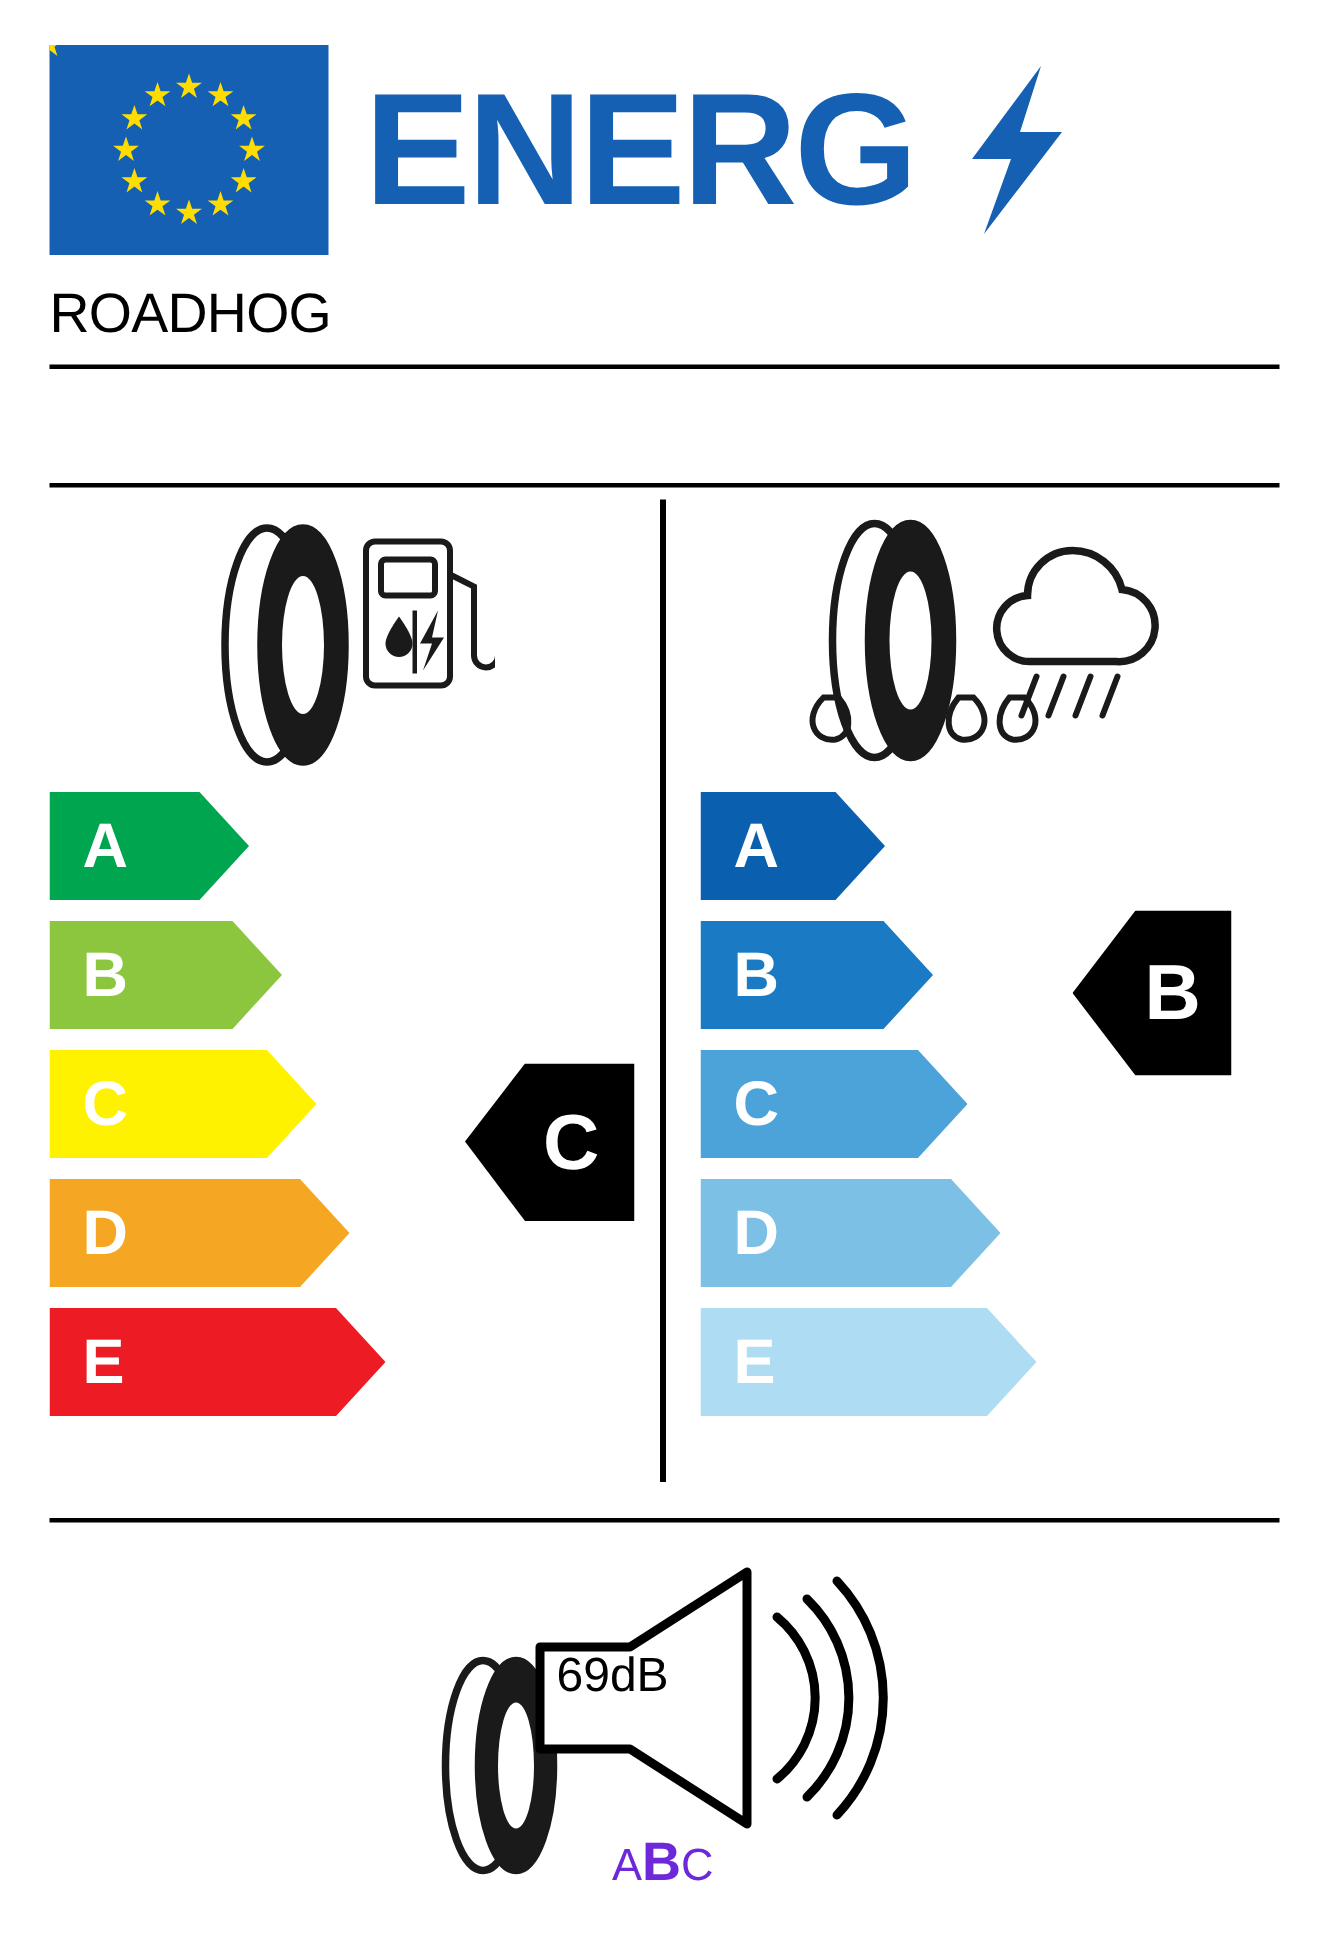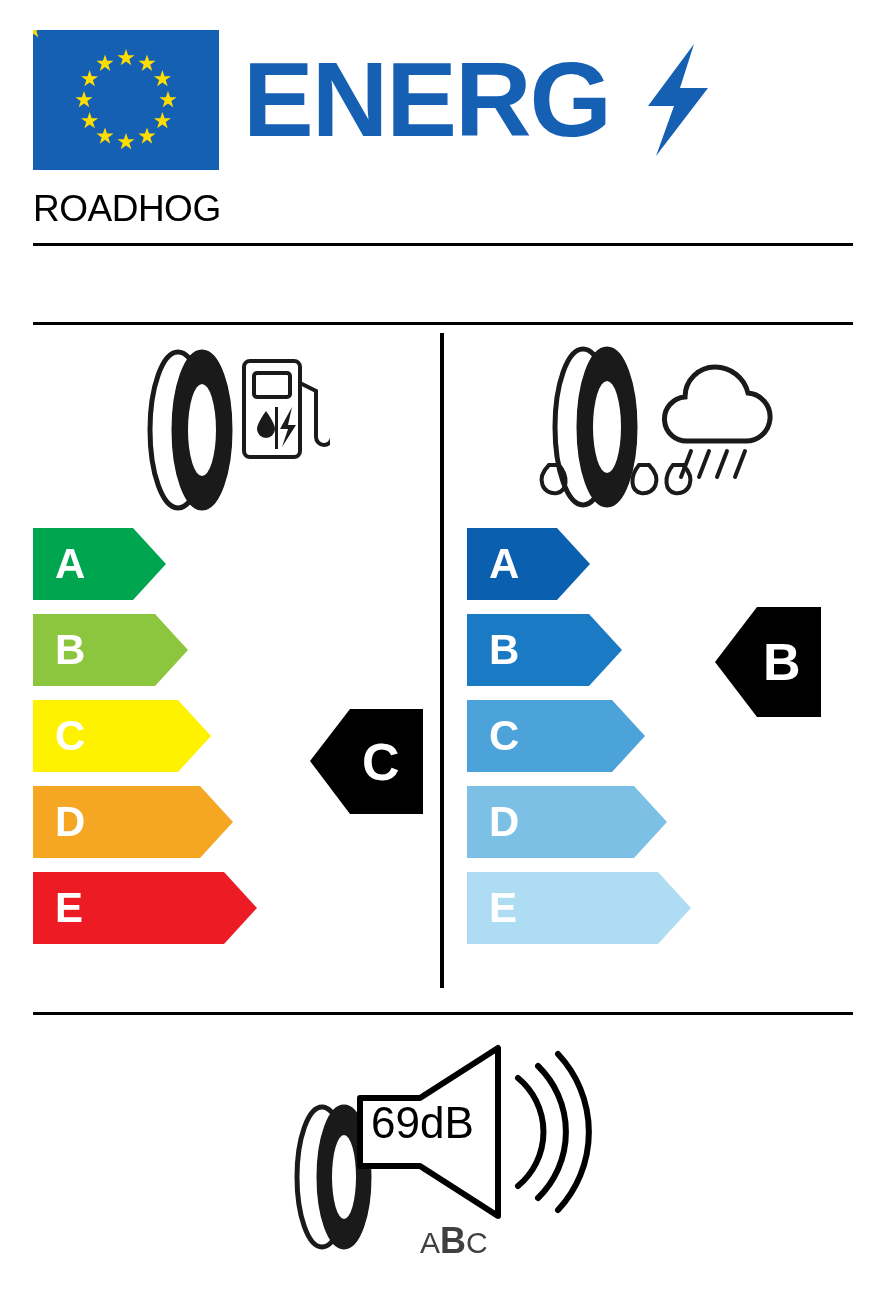--- a/index.html
+++ b/index.html
@@ -42,22 +42,22 @@
   .marker{position:absolute;}
   .marker svg{display:block;}
   .marker span{position:absolute;top:50%;transform:translateY(-50%);
     font-size:52px;font-weight:bold;color:#fff;}
   .marker-fuel{left:310px;top:709px;}
   .marker-fuel span{left:52px;}
   .marker-wet{left:715px;top:607px;}
   .marker-wet span{left:48px;}
 
   
-  .db-text{position:absolute;left:371px;top:1098px;font-size:44px;font-weight:normal;color:#000;}
-  .abc{position:absolute;left:420px;top:1220px;font-size:30px;color:#404040;}
+  .db-text{position:absolute;left:371px;top:1098px;font-size:32px;font-weight:normal;color:#000;}
+  .abc{position:absolute;left:408px;top:1220px;font-size:30px;color:#6d28d9;}
   .abc b{font-size:36px;font-weight:bold;}
 </style>
 </head>
 <body>
 
 <div class="label">
 
   <div class="eu-flag">
     <svg class="eu-stars" viewBox="0 0 186 140">
       <g fill="#ffdd00">

